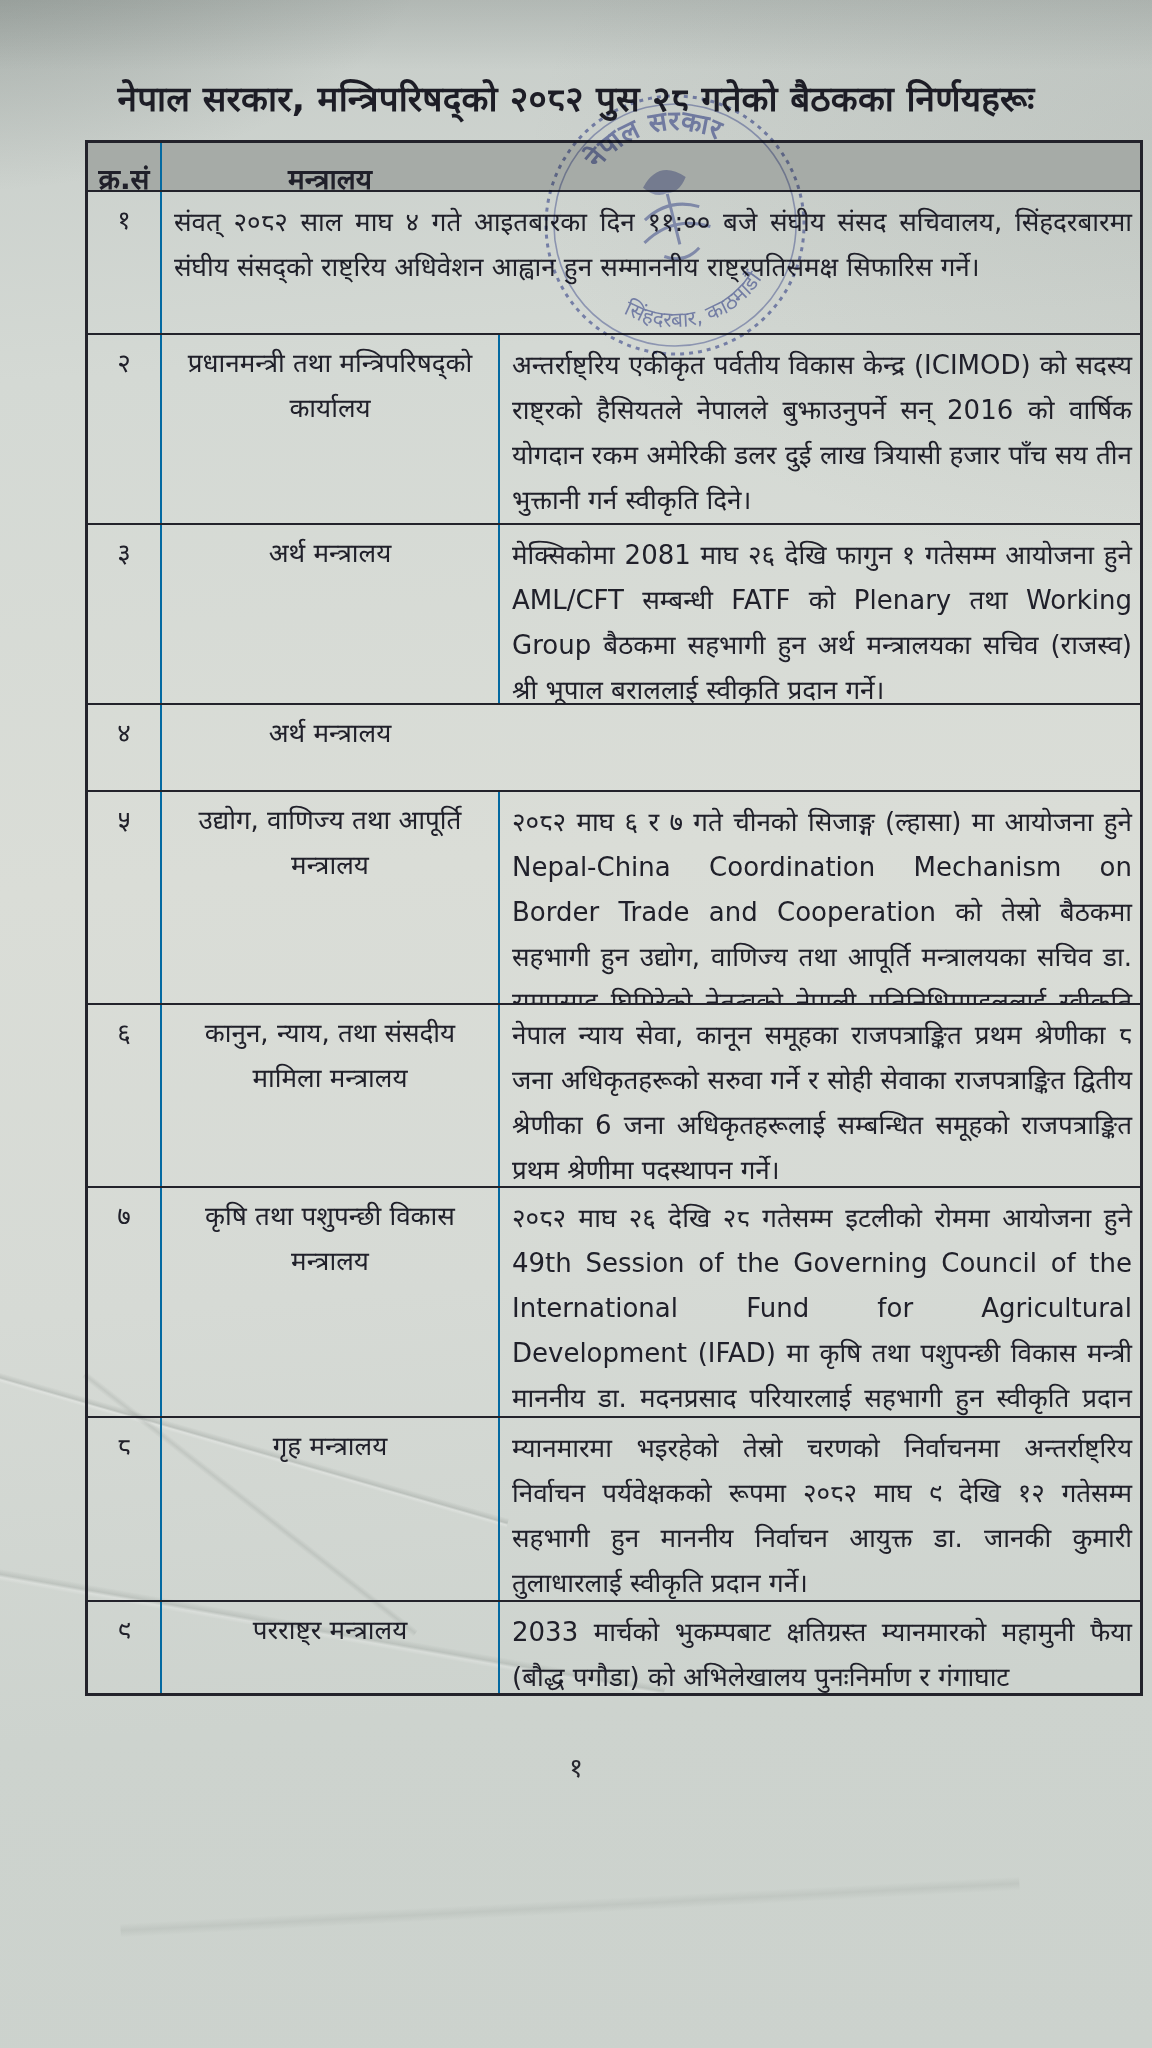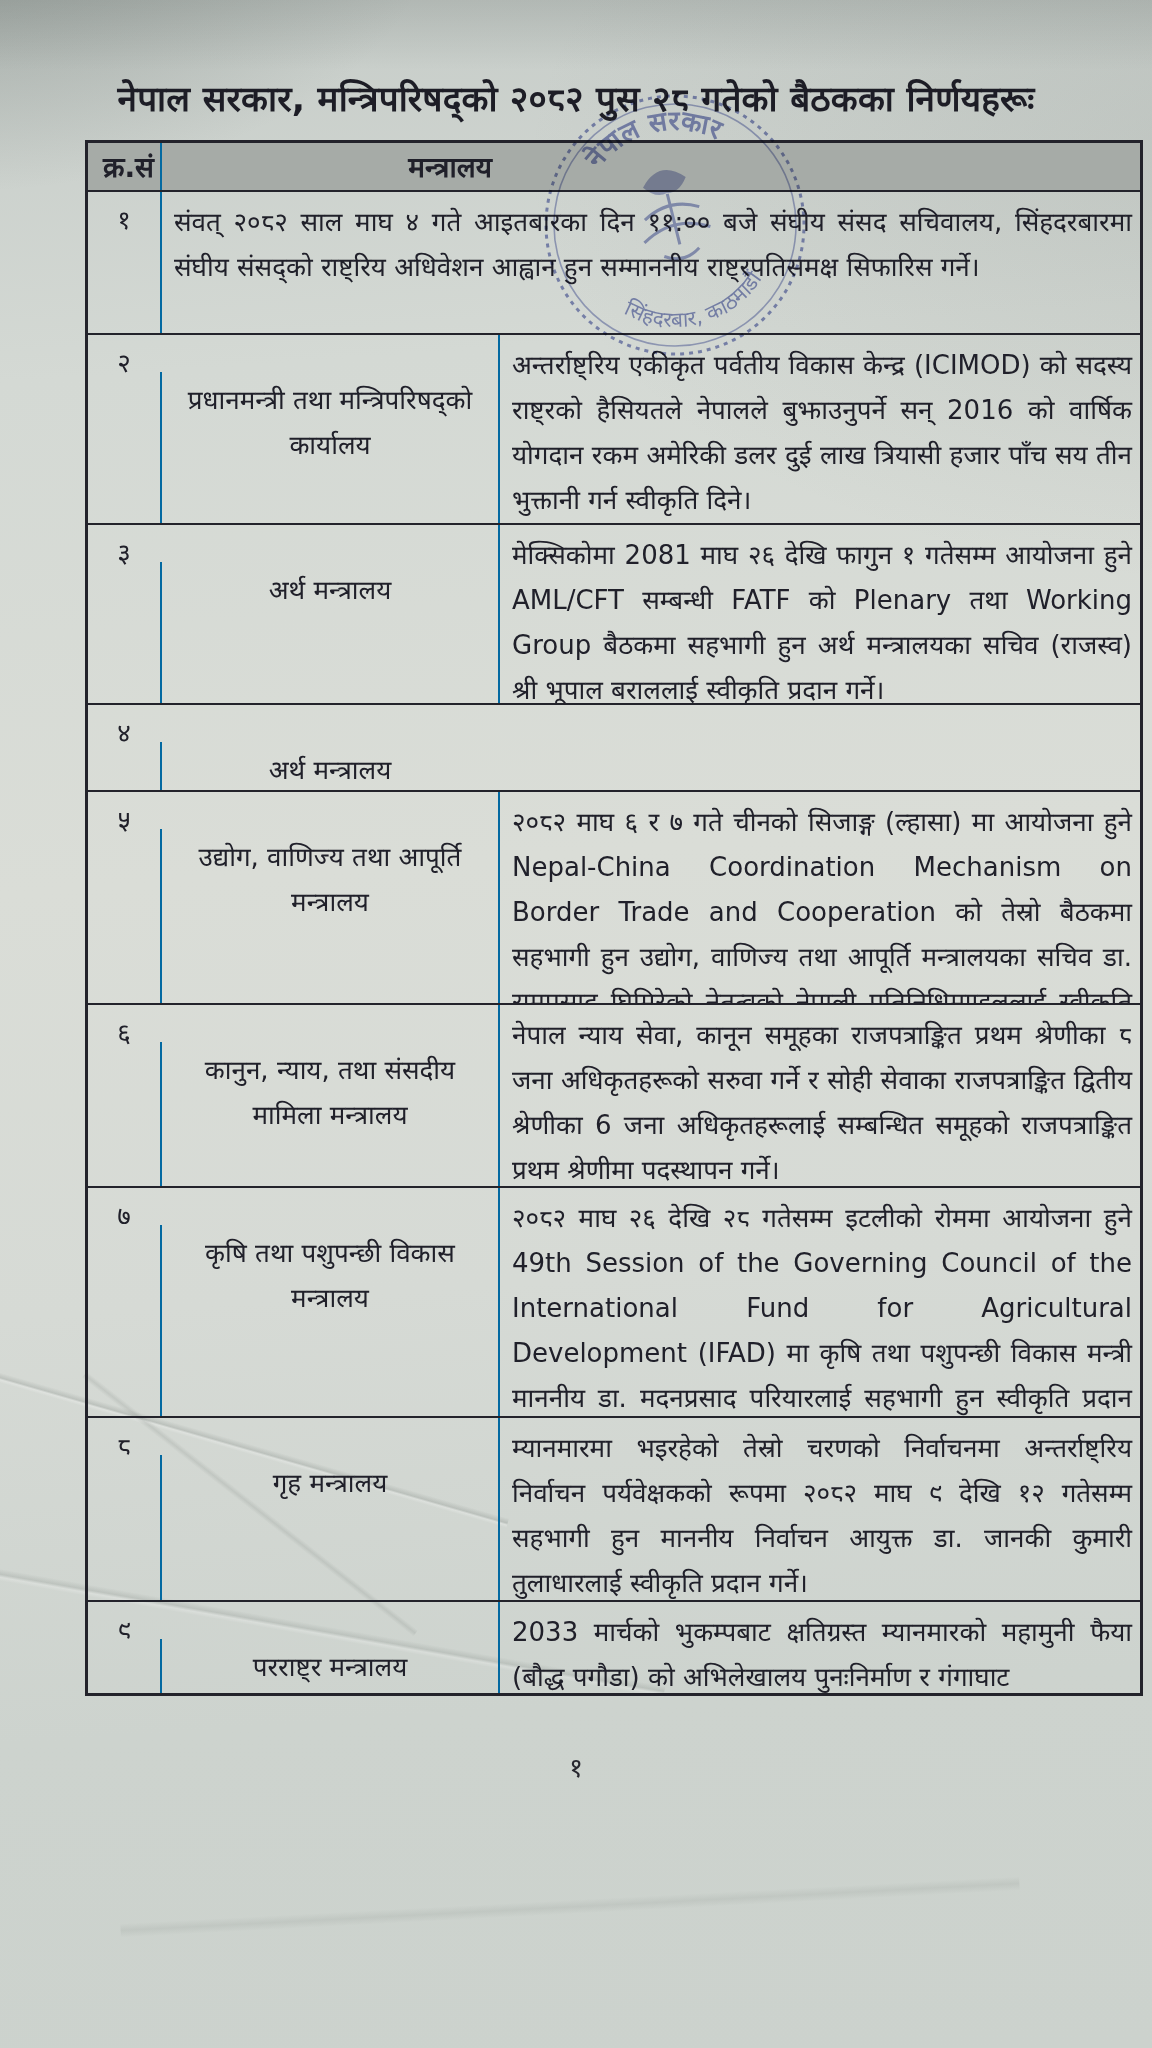--- a/index.html
+++ b/index.html
@@ -36,23 +36,23 @@
   .dtable{
     position:absolute;left:85px;top:140px;width:1058px;box-sizing:border-box;
     border:3px solid #23232b;color:#20202a;
   }
   .trow{display:grid;grid-template-columns:72px 338px 1fr;box-sizing:border-box;overflow:hidden;}
   .trow + .trow{border-top:2px solid #23232b;}
   .trow.span2{grid-template-columns:72px 1fr;}
   .cell{box-sizing:border-box;padding:3px 6px 0 6px;overflow:hidden;}
   .cell + .cell{border-left:2px solid #0369a1;}
   .thead{height:47px;background:#a6aba7;}
-  .thead .cell{font-weight:700;font-size:28px;text-align:right;line-height:42px;padding-top:4px;white-space:nowrap;}
+  .thead .cell{font-weight:700;font-size:28px;text-align:center;line-height:42px;padding-top:16px;white-space:nowrap;}
   .sn{font-size:26px;text-align:center;padding-top:8px;line-height:40px;}
-  .ministry{font-size:26px;text-align:center;line-height:45px;padding:6px 8px 0 8px;margin-top:37px;}
+  .ministry{font-size:26px;text-align:center;line-height:45px;padding:6px 8px 0 8px;}
   .decision{font-size:26px;line-height:45px;text-align:justify;padding:8px 8px 0 12px;}
   .r1{height:143px;} .r2{height:190px;} .r3{height:180px;} .r4{height:87px;}
   .r5{height:213px;} .r6{height:183px;} .r7{height:230px;} .r8{height:184px;} .r9{height:93px;}
 
   .stamp{
     position:absolute;left:535px;top:85px;width:280px;height:280px;
     opacity:.58;mix-blend-mode:multiply;pointer-events:none;
   }
   .pageno{
     position:absolute;left:0;top:1748px;width:1152px;text-align:center;

